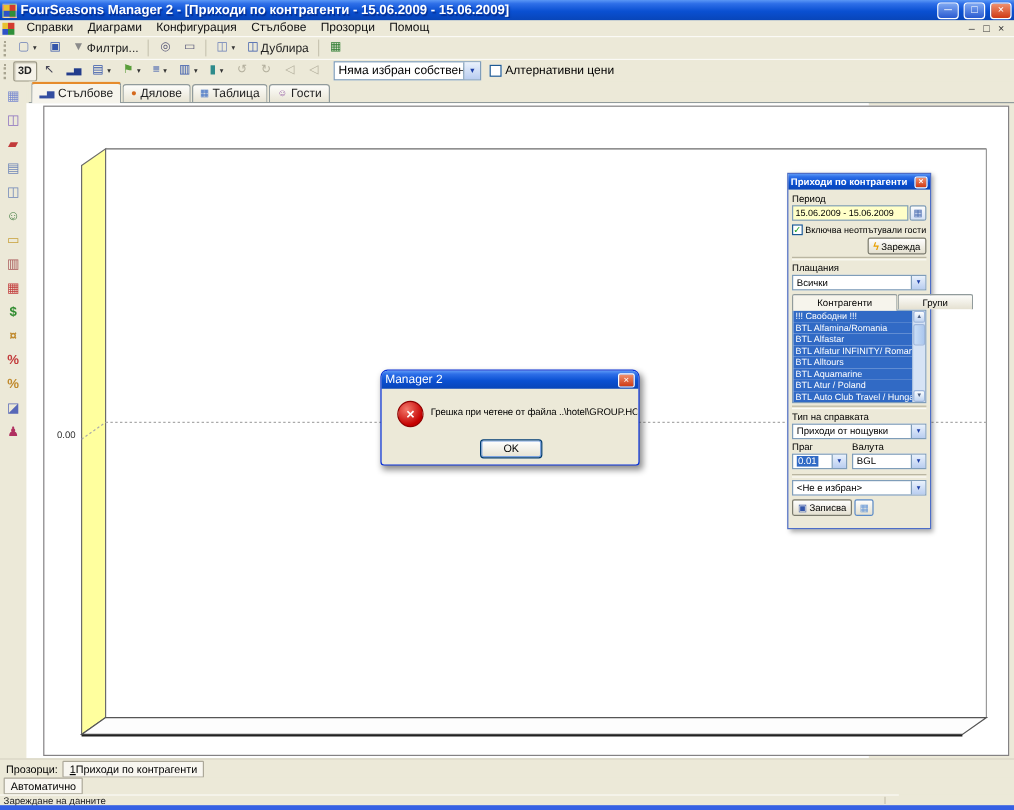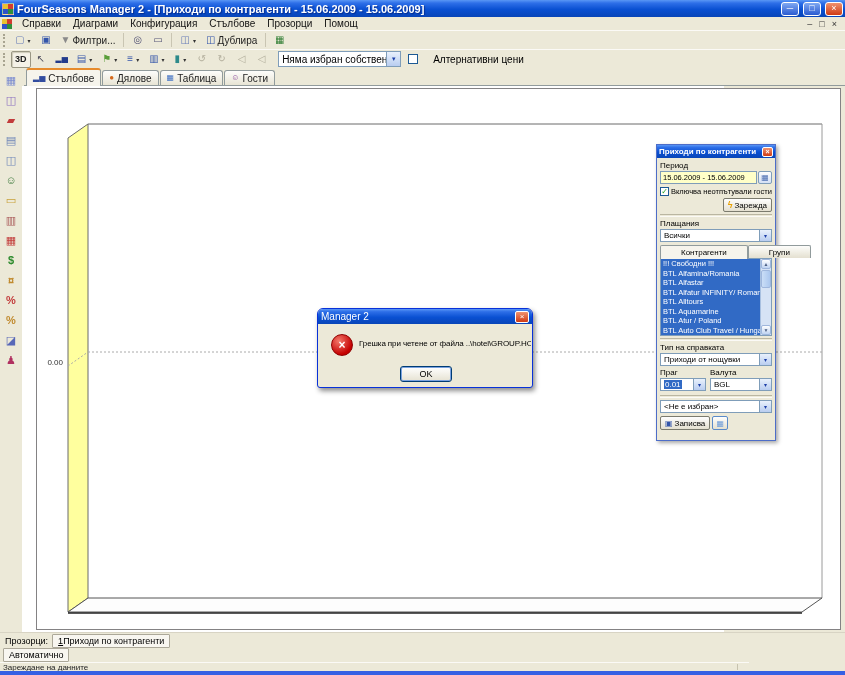--- a/index.html
+++ b/index.html
@@ -40,21 +40,21 @@
   .dd { font-size:6px; color:#333; padding:0 1px; }
   .tsep { width:1px; height:14px; background:#C9C5B2; margin:0 3px; }
   .combo { height:16px; background:#fff; border:1px solid #7F9DB9; display:flex; align-items:center; }
   .combo .cval { flex:1; padding:0 3px; white-space:nowrap; overflow:hidden; }
   .combo .carr { width:14px; align-self:stretch; border-left:1px solid #7F9DB9;
     background:linear-gradient(#E9F1FC,#B9CDF0); color:#1D3FA8; font-size:7px;
     display:flex; align-items:center; justify-content:center; }
   .owner-combo { width:123px; margin-left:6px; }
   .chk-box { width:10px; height:10px; border:1px solid #1D5A94; background:#fff; color:#21A121;
     font-size:9px; line-height:8px; display:flex; align-items:center; justify-content:center; }
-  .tb-chk { display:flex; align-items:center; gap:15px; margin-left:6px; }
+  .tb-chk { display:flex; align-items:center; gap:3px; margin-left:6px; }
 
   
   .tabrow { position:absolute; left:24px; top:68px; width:821px; height:18px; background:#ECE9D8;
     border-bottom:1px solid #919B9C; display:flex; align-items:flex-end; gap:1px; padding-left:2px; font-size:10px; }
   .vtab { height:15px; display:flex; align-items:center; gap:3px; padding:0 6px;
     border:1px solid #919B9C; border-bottom:none; border-radius:3px 3px 0 0;
     background:linear-gradient(#FDFDFB,#E8E4D4); color:#222; }
   .vtab.active { height:18px; margin-bottom:-1px; background:#F6F4EC; border-top:2px solid #E68B2C; }
   .vtab .ic { font-size:8px; line-height:8px; }
 

